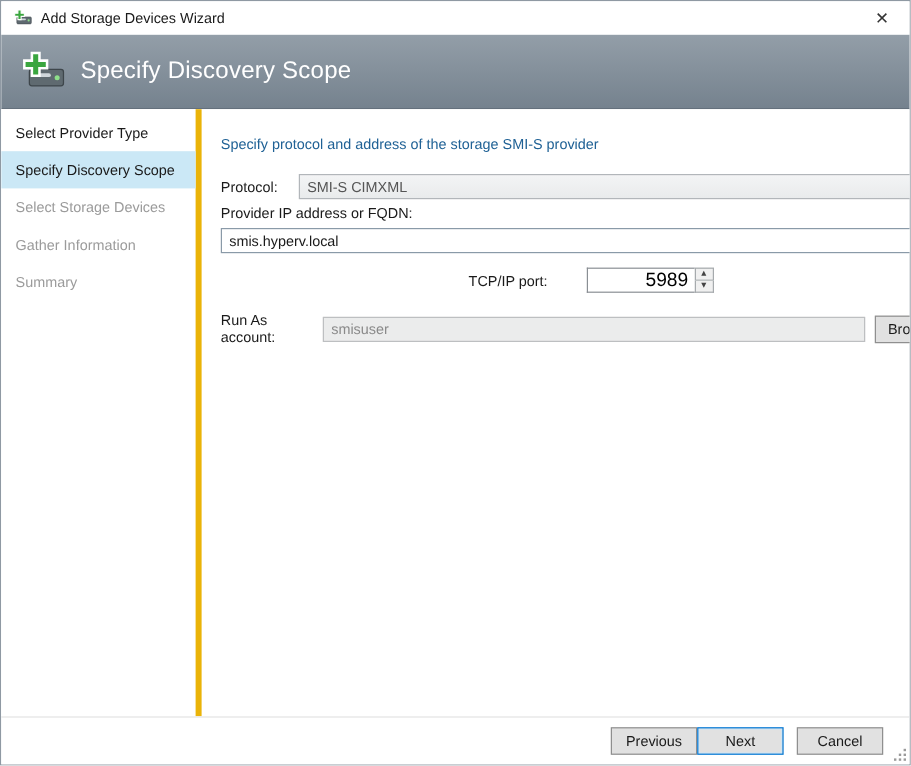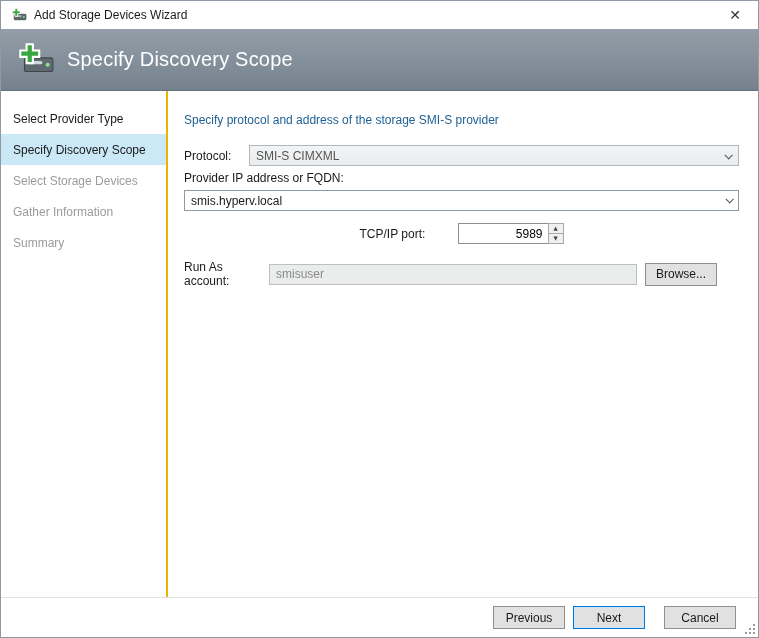--- a/index.html
+++ b/index.html
@@ -44,22 +44,22 @@
   }
   .banner-icon { width: 40px; height: 36px; margin-right: 12px; display: inline-flex; }
   .banner-title {
     color: #ffffff; font-size: 20px; font-weight: 400;
     letter-spacing: 0.2px;
   }
   
   .content { flex: 1 1 auto; display: flex; min-height: 0; background: #ffffff; }
   .sidebar {
     width: 167px; flex: 0 0 167px;
-    border-right: 2px solid #eab308;
-    padding-top: 12px;
+    border-right: 5px solid #eab308;
+    padding-top: 4px;
     background: #ffffff;
   }
   .step {
     height: 31px; display: flex; align-items: center;
     padding-left: 12px;
     color: #1a1a1a; cursor: default;
   }
   .step.pending { color: #9b9b9b; }
   .step.active { background: var(--selected-item-bg, #cbe8f6); }
   .main {
@@ -105,21 +105,21 @@
     background: #fff;
   }
   
   .spinbox { display: flex; }
   .spinbox input {
     width: 90px; height: 21px;
     border: 1px solid #8a8f94;
     border-right: none;
     text-align: right; padding-right: 5px;
     font-family: "Liberation Sans", sans-serif;
-    font-size: 12px;
+    font-size: 16px;
   }
   .spinner { display: flex; flex-direction: column; }
   .spin-btn {
     width: 16px; height: 10.5px;
     border: 1px solid #a6aaad;
     background: #f0f0f0;
     font-size: 5.5px; line-height: 8px;
     color: #444; text-align: center;
     padding: 0; cursor: pointer;
     font-family: "DejaVu Sans", sans-serif;
@@ -132,21 +132,21 @@
     background: #fff;
     display: inline-flex; align-items: center; justify-content: center;
     margin-right: 7px; flex: 0 0 14px;
     cursor: pointer;
     font-size: 12px; font-weight: bold; color: #1a1a1a;
   }
   .cb::after { content: ""; }
   .cb.checked::after { content: "\2713"; margin-top: -1px; }
   
   .field-disabled {
-    width: 368px; height: 21px;
+    width: 452px; height: 21px;
     border: 1px solid #bdbfc1;
     background: #ebecec;
     color: #8a8a8a;
     padding: 0 6px;
     font-family: "Liberation Sans", sans-serif;
     font-size: 12px;
   }
   .btn {
     height: 23px; min-width: 72px;
     background: #e1e1e1;
@@ -157,21 +157,21 @@
     padding: 0 10px;
   }
   .btn-browse { margin-left: 8px; }
   .btn-next { border: 1px solid var(--focus-border, #0078d7); box-shadow: inset 0 0 0 1px #cde6f7; }
   
   .footer {
     flex: 0 0 40px; height: 40px;
     border-top: 1px solid #e3e3e3;
     background: #ffffff;
     display: flex; align-items: center; justify-content: flex-end;
-    padding-right: 22px; gap: 8px;
+    padding-right: 22px; gap: 0;
     position: relative;
   }
   .btn-cancel { margin-left: 11px; }
   .grip { position: absolute; right: 2px; bottom: 2px; width: 12px; height: 12px; }
   .grip::after {
     content: ""; position: absolute; left: 0; top: 0;
     width: 2px; height: 2px; background: transparent;
     box-shadow: 9px 1px #9a9a9a, 5px 5px #9a9a9a, 9px 5px #9a9a9a,
                 1px 9px #9a9a9a, 5px 9px #9a9a9a, 9px 9px #9a9a9a;
   }

